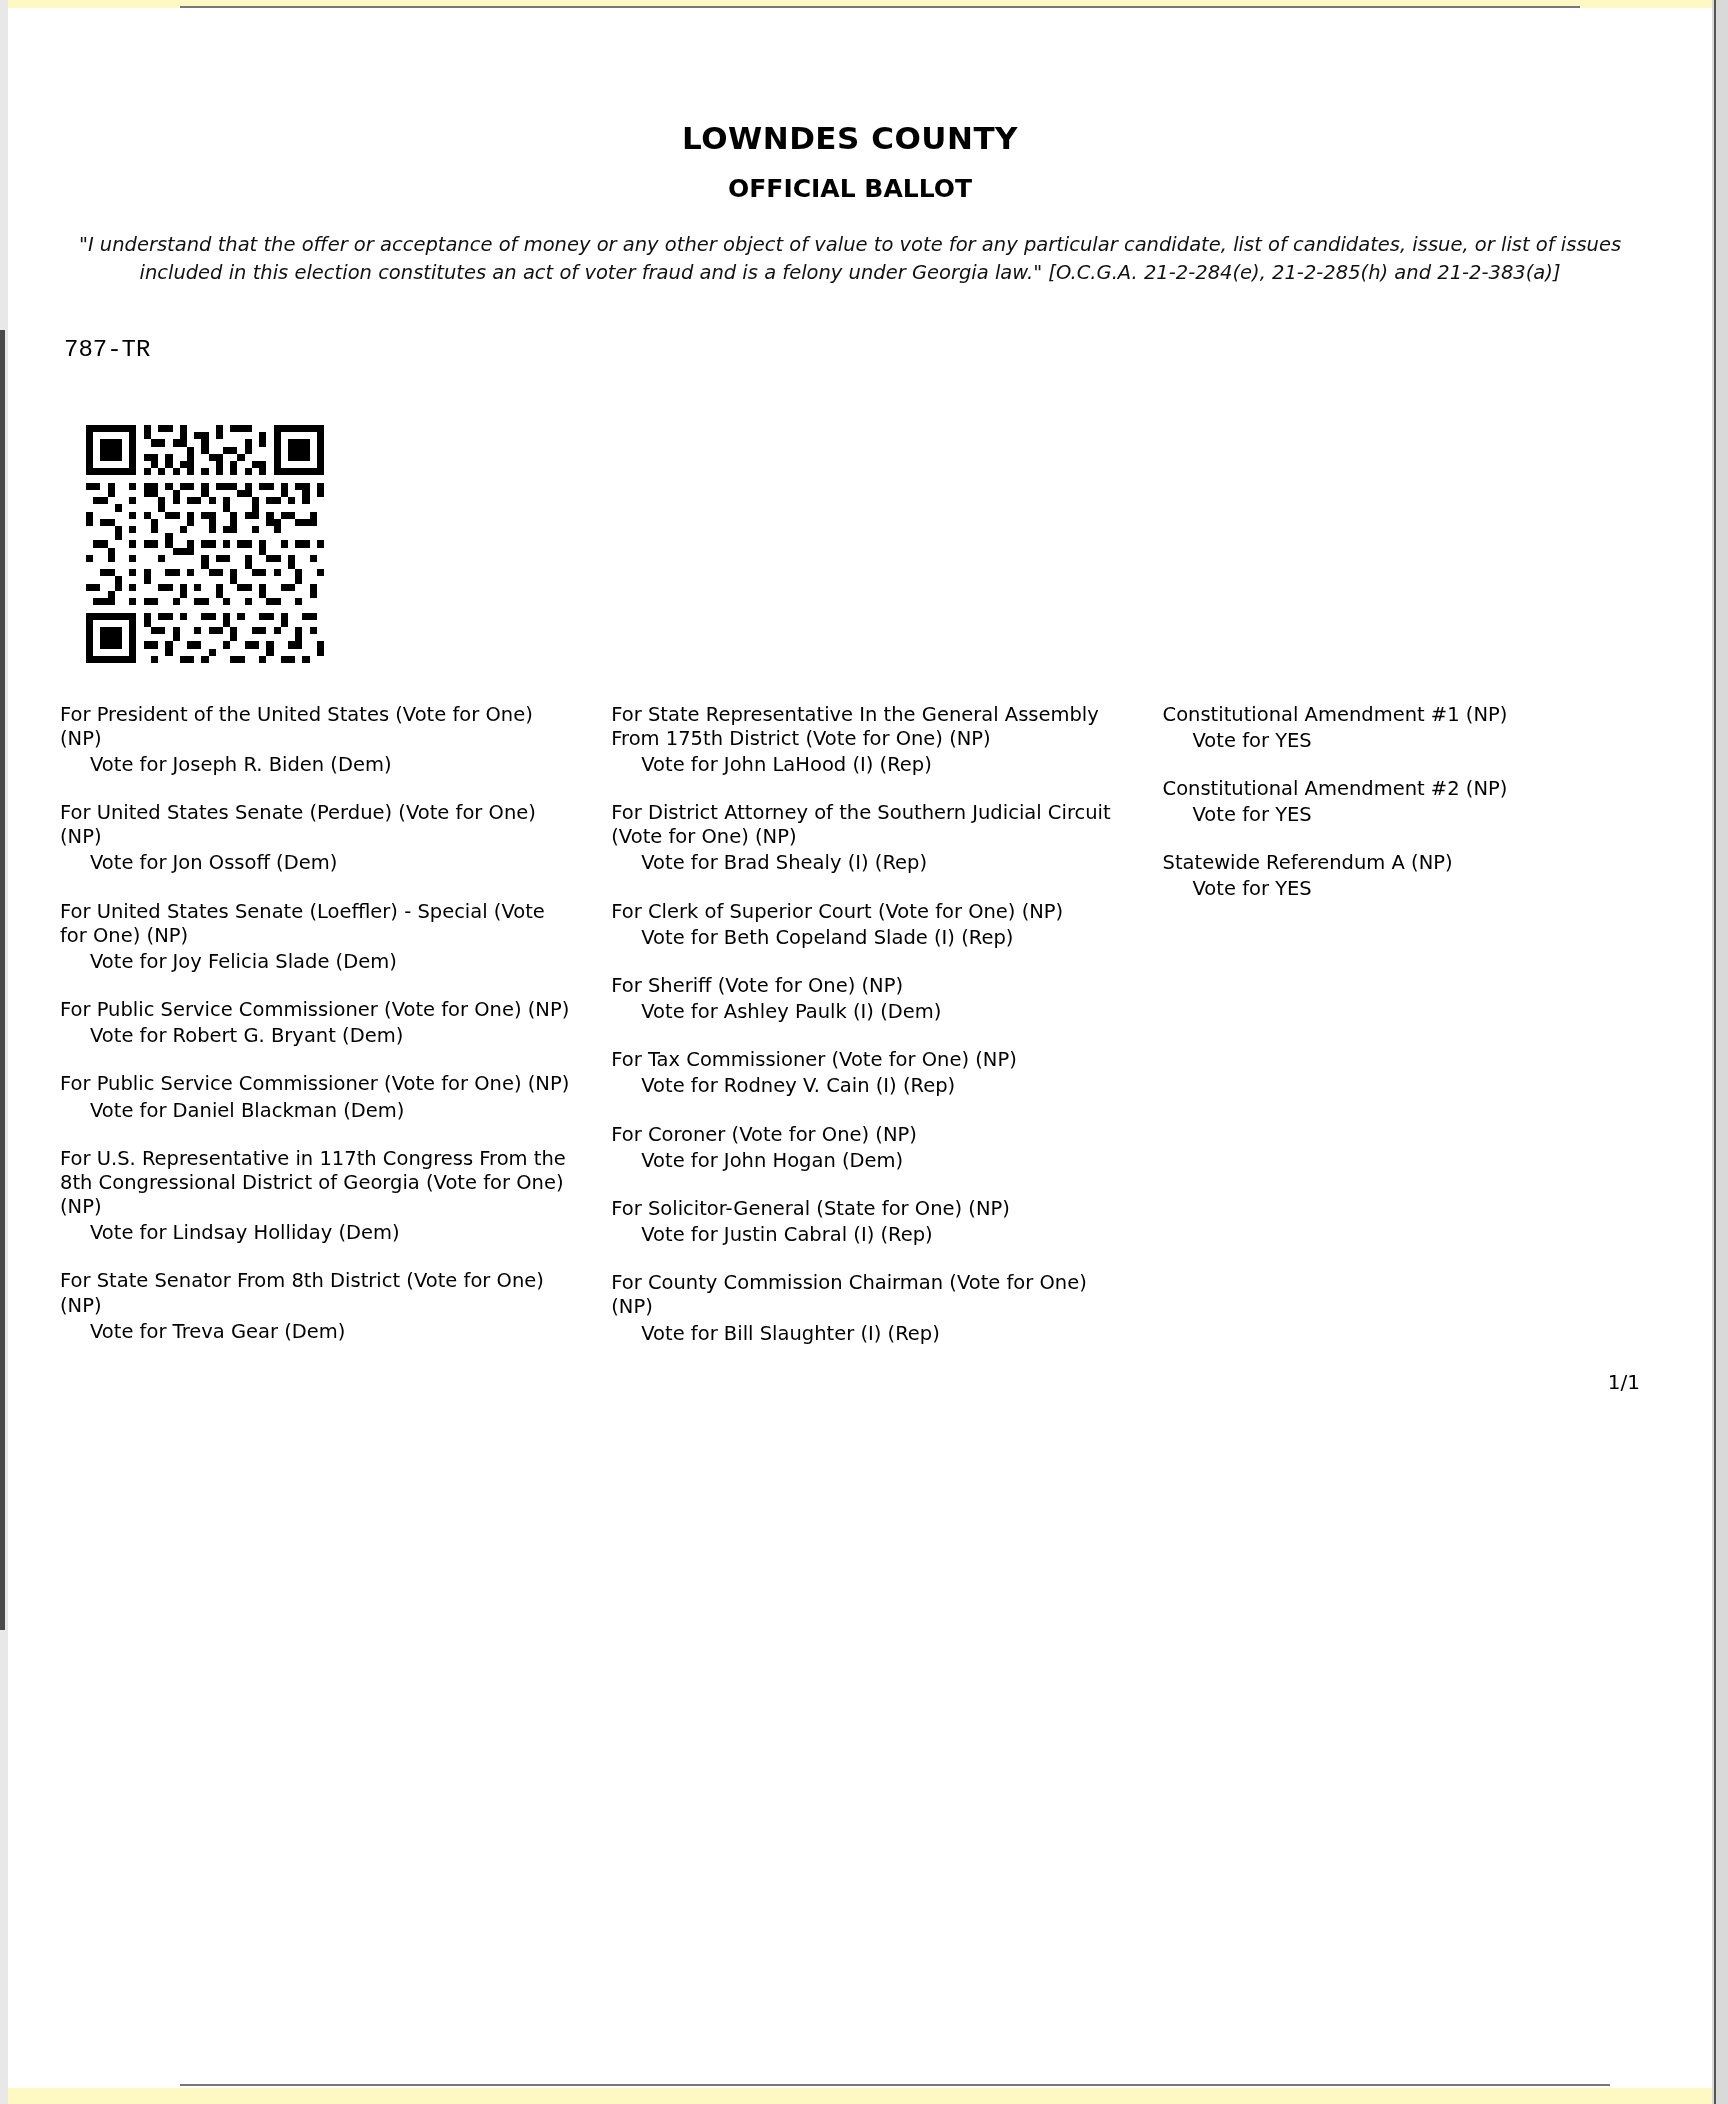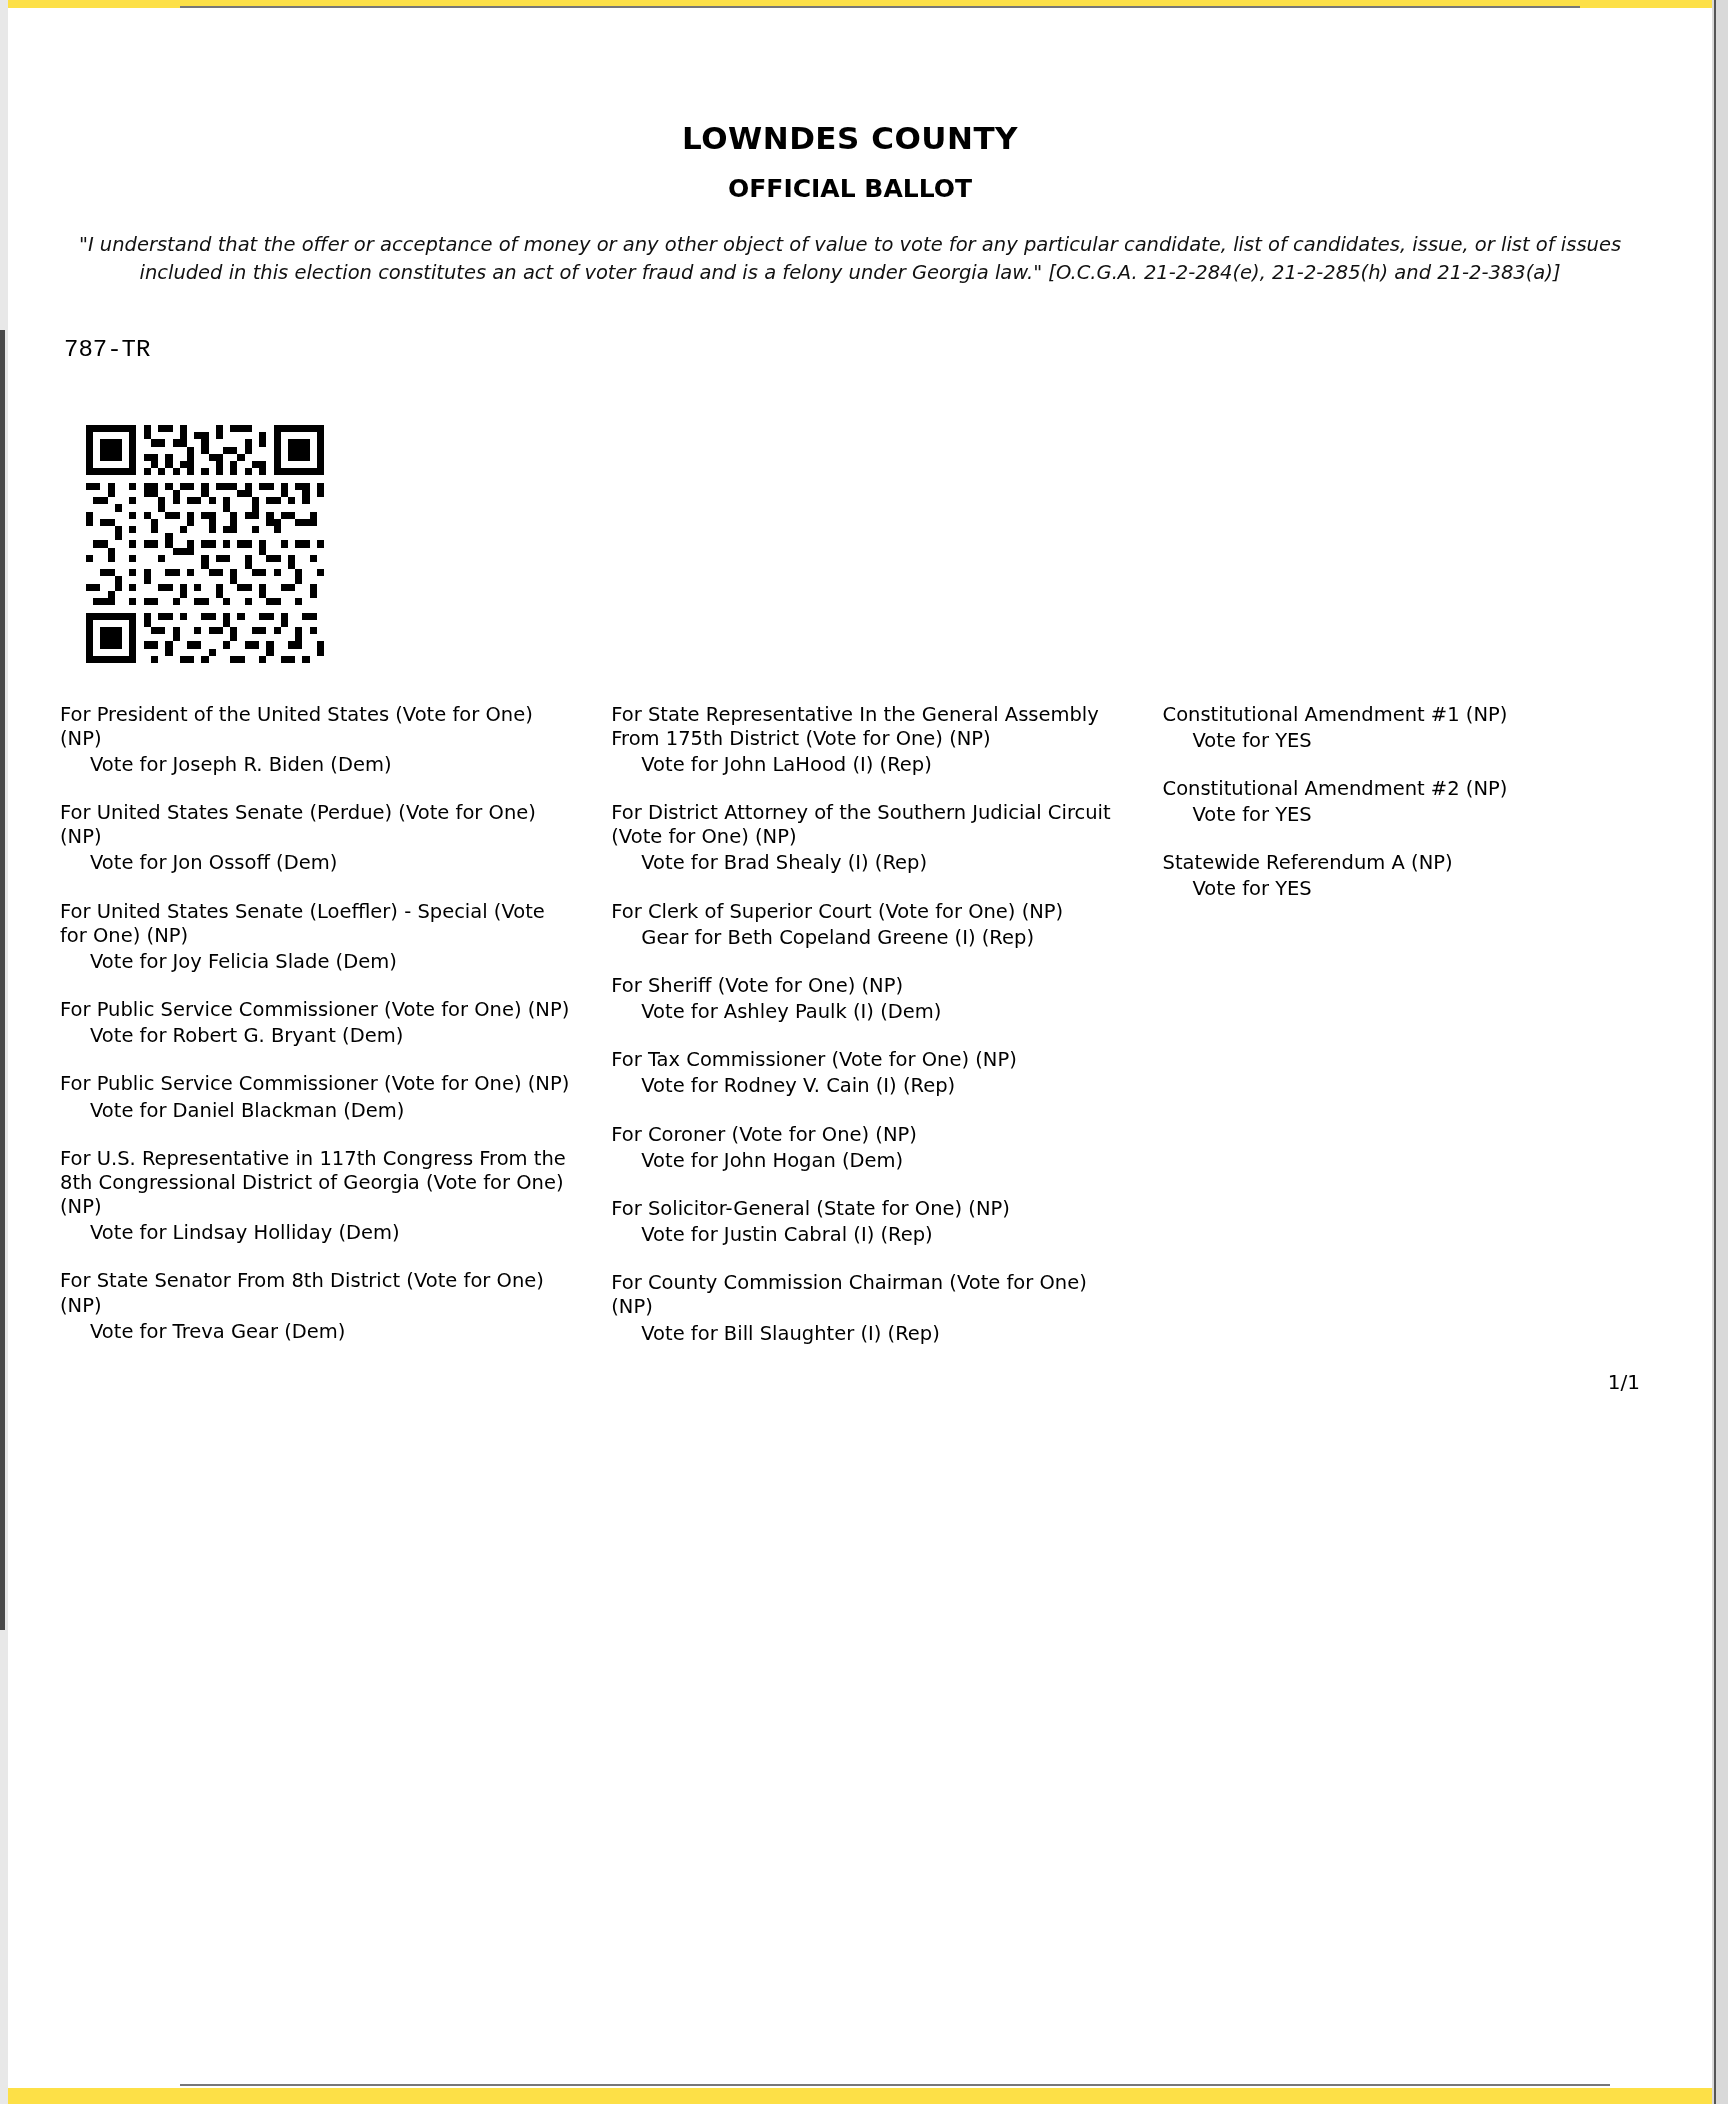--- a/index.html
+++ b/index.html
@@ -7,21 +7,21 @@
     padding: 0;
     background: #8a8a8a;
   }
   body {
     font-family: "DejaVu Sans", sans-serif;
   }
   .page {
     position: relative;
     width: 1728px;
     height: 2104px;
-    background: #fde047;
+    background: #fef9c3;
     overflow: hidden;
   }
   
   .edge-left {
     position: absolute;
     left: 0; top: 0;
     width: 8px; height: 2104px;
     background: #e8e8e8;
   }
   .edge-left-dark {
@@ -406,21 +406,21 @@
         <div class="contest">
           <div class="contest-title">For State Representative In the General Assembly From 175th District (Vote for One) (NP)</div>
           <div class="choice">Vote for John LaHood (I) (Rep)</div>
         </div>
         <div class="contest">
           <div class="contest-title">For District Attorney of the Southern Judicial Circuit  (Vote for One) (NP)</div>
           <div class="choice">Vote for Brad Shealy (I) (Rep)</div>
         </div>
         <div class="contest">
           <div class="contest-title">For Clerk of Superior Court  (Vote for One) (NP)</div>
-          <div class="choice">Gear for Beth Copeland Greene (I) (Rep)</div>
+          <div class="choice">Vote for Beth Copeland Slade (I) (Rep)</div>
         </div>
         <div class="contest">
           <div class="contest-title">For Sheriff  (Vote for One) (NP)</div>
           <div class="choice">Vote for Ashley Paulk (I) (Dem)</div>
         </div>
         <div class="contest">
           <div class="contest-title">For Tax Commissioner  (Vote for One) (NP)</div>
           <div class="choice">Vote for Rodney V. Cain (I) (Rep)</div>
         </div>
         <div class="contest">

